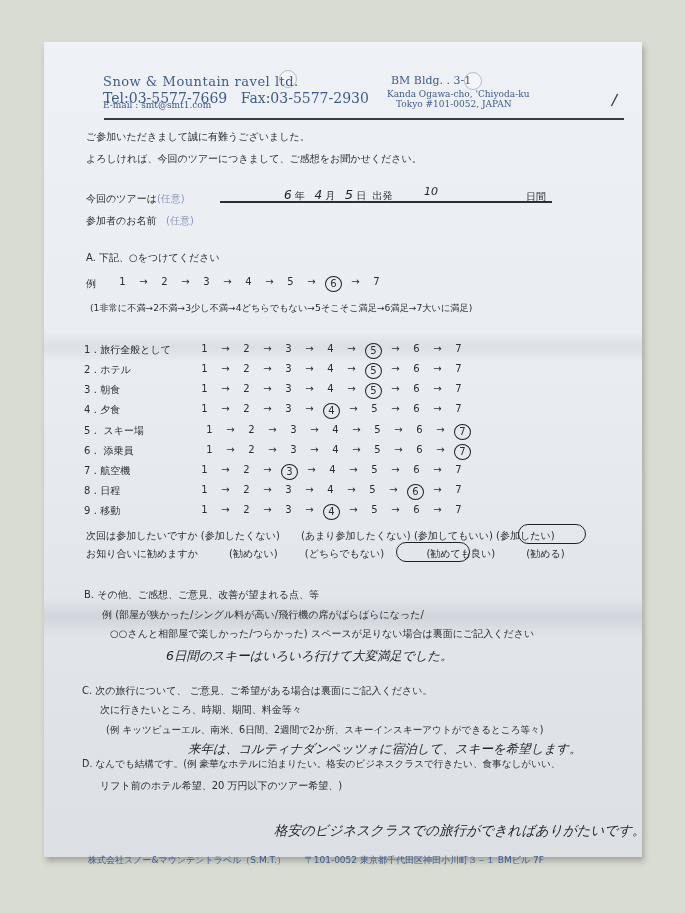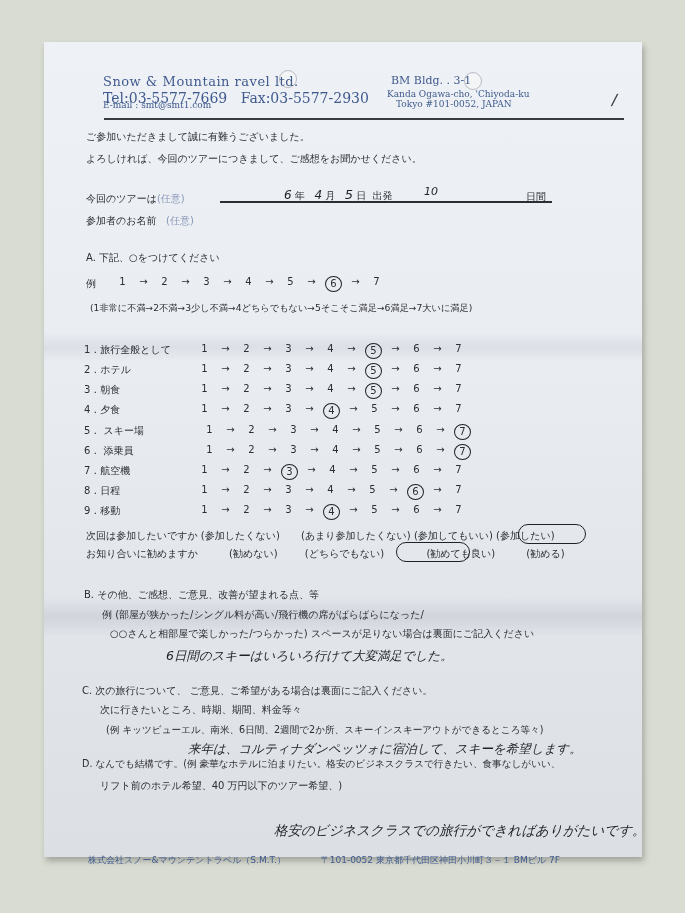--- a/index.html
+++ b/index.html
@@ -119,26 +119,26 @@
   <div class="abs t" style="left:58px;top:566px;">例 (部屋が狭かった/シングル料が高い/飛行機の席がばらばらになった/</div>
   <div class="abs t" style="left:66px;top:585px;">○○さんと相部屋で楽しかった/つらかった) スペースが足りない場合は裏面にご記入ください</div>
   <div class="abs hand" style="left:122px;top:606px;font-size:12.5px;">6日間のスキーはいろいろ行けて大変満足でした。</div>
 
   <div class="abs t" style="left:38px;top:642px;">C.  次の旅行について、   ご意見、ご希望がある場合は裏面にご記入ください。</div>
   <div class="abs t" style="left:56px;top:661px;">次に行きたいところ、時期、期間、料金等々</div>
   <div class="abs t" style="left:62px;top:682px;font-size:9.6px;">(例  キッツビューエル、南米、6日間、2週間で2か所、スキーインスキーアウトができるところ等々)</div>
   <div class="abs hand" style="left:144px;top:699px;font-size:12.5px;">来年は、コルティナダンペッツォに宿泊して、スキーを希望します。</div>
 
   <div class="abs t" style="left:38px;top:716px;font-size:9.6px;">D.  なんでも結構です。(例  豪華なホテルに泊まりたい。格安のビジネスクラスで行きたい、食事なしがいい、</div>
-  <div class="abs t" style="left:56px;top:737px;">リフト前のホテル希望、40 万円以下のツアー希望、)</div>
+  <div class="abs t" style="left:56px;top:737px;">リフト前のホテル希望、20 万円以下のツアー希望、)</div>
   <div class="abs hand" style="left:230px;top:780px;font-size:13.5px;">格安のビジネスクラスでの旅行ができればありがたいです。</div>
 
   <div class="abs blue footer">
     <span>株式会社スノー&amp;マウンテントラベル（S.M.T.）</span>
-    <span style="margin-left:32px;">〒101-0052  東京都千代田区神田小川町３－１  BMビル  7F</span>
+    <span style="margin-left:16px;">〒101-0052  東京都千代田区神田小川町３－１  BMビル  7F</span>
   </div>
 <div class="row" style="top: 301px;">1．旅行全般として</div>
     <div class="scale" style="left: 150px; top: 301px;">
       <span>1</span>
       <span>→</span>
       <span>2</span>
       <span>→</span>
       <span>3</span>
       <span>→</span>
       <span>4</span>

